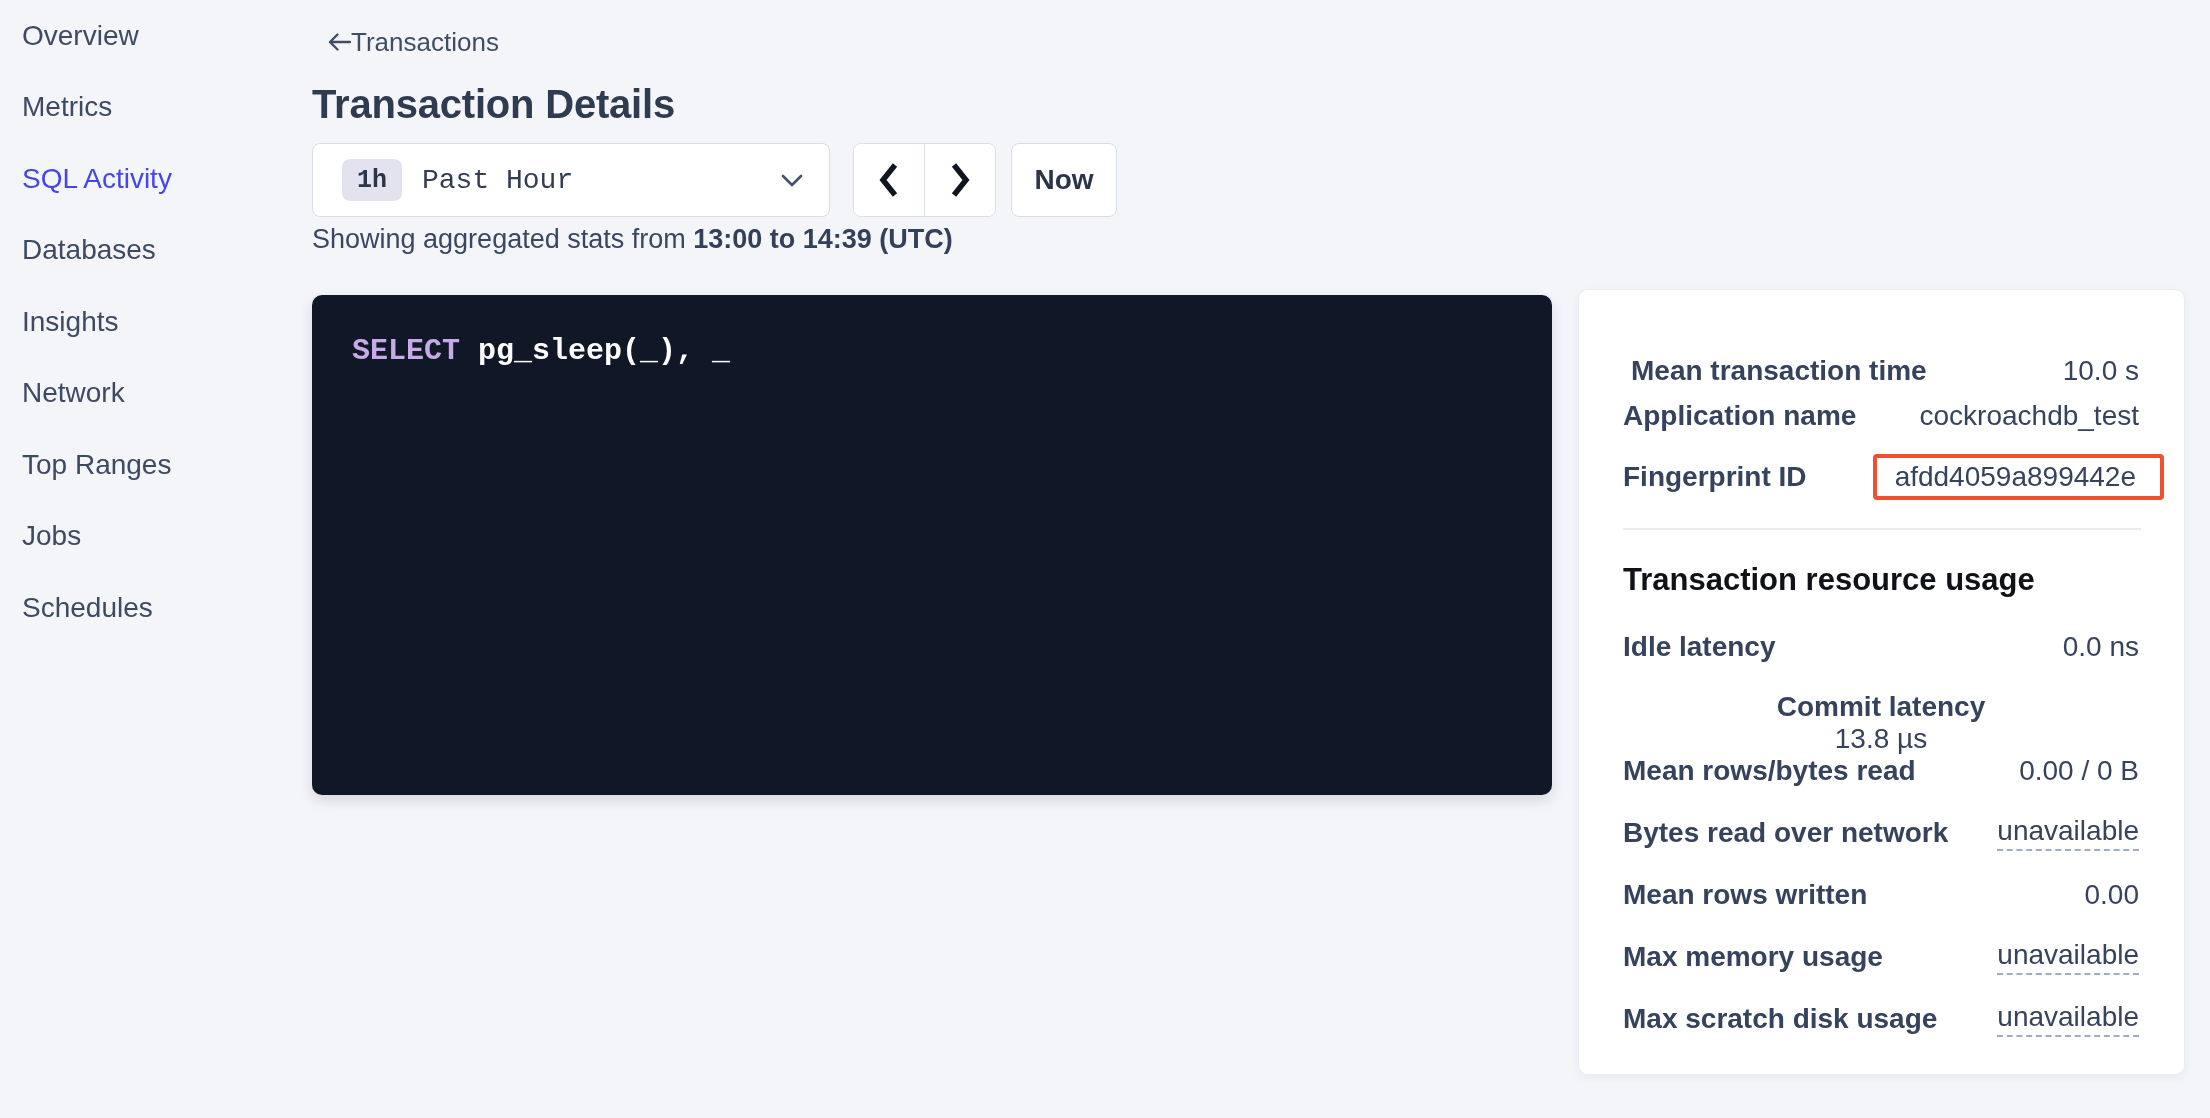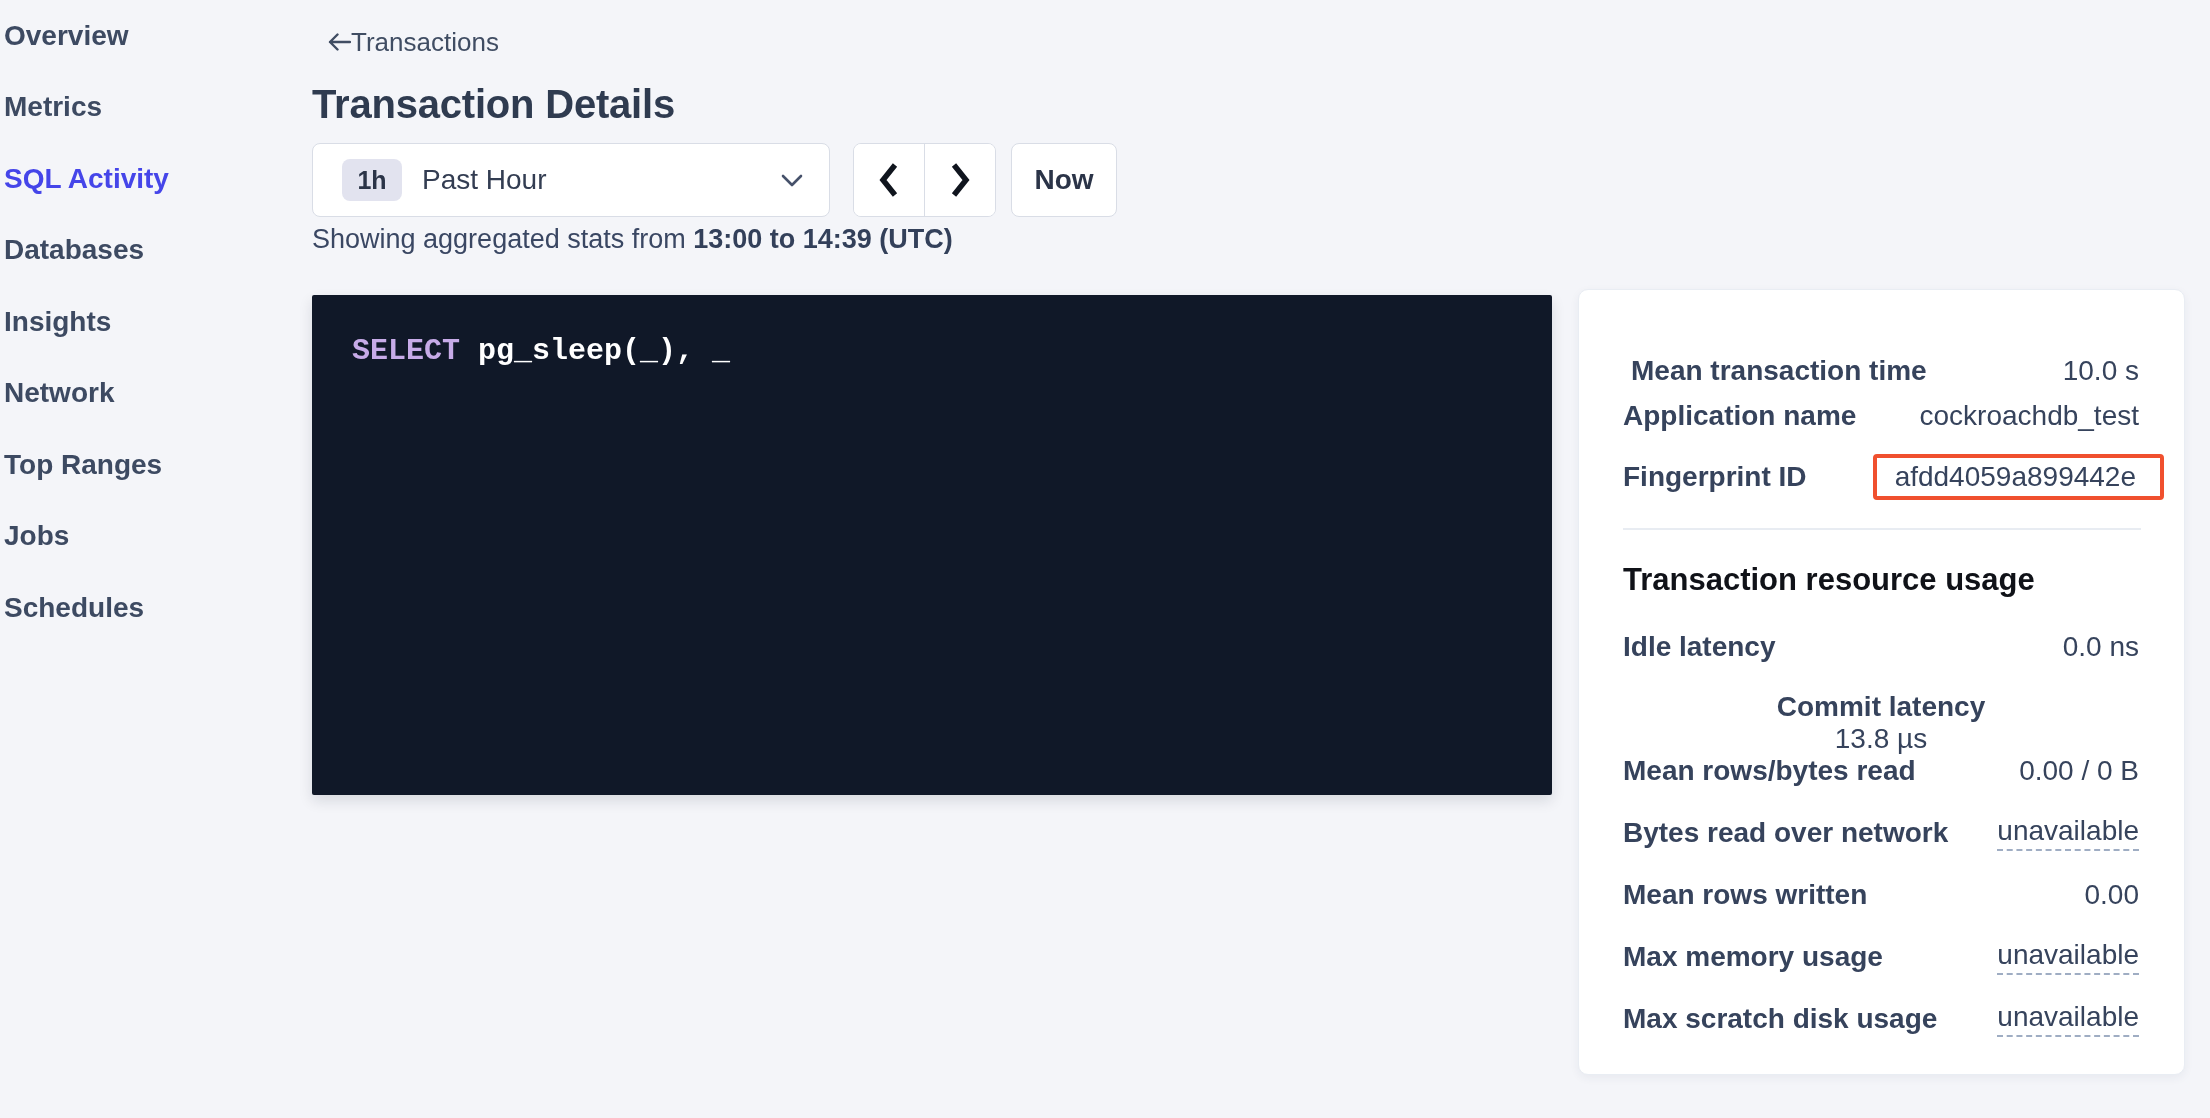--- a/index.html
+++ b/index.html
@@ -6,42 +6,42 @@
   body{
     width:2210px;height:1118px;overflow:hidden;position:relative;
     background:#f4f5f9;
     font-family:"Liberation Sans", sans-serif;
     -webkit-font-smoothing:antialiased;
     color:#36435c;
   }
   
   .sidebar{position:absolute;left:0;top:0;width:290px;}
   .side-item{
-    height:71.5px;display:flex;align-items:center;padding-left:4px;
-    font-size:28px;color:#3d4a62;cursor:pointer;white-space:nowrap;font-weight:bold;
+    height:71.5px;display:flex;align-items:center;padding-left:22px;
+    font-size:28px;color:#3d4a62;cursor:pointer;white-space:nowrap;
   }
   .side-item.active{color:#4545e9;}
   
   .breadcrumb{
     position:absolute;left:327px;top:26px;height:32px;
     display:flex;align-items:center;gap:0;cursor:pointer;
   }
   .breadcrumb .crumb-label{font-size:26px;color:#404d63;}
   .page-title{
     position:absolute;left:312px;top:82px;margin:0;
     font-size:40px;font-weight:700;color:#2f3b50;letter-spacing:-0.2px;
   }
   
   .ctl{
     position:absolute;top:143px;height:74px;box-sizing:border-box;
     background:#ffffff;border:1px solid #d9dde6;border-radius:8px;
   }
   .time-picker{
     left:312px;width:518px;display:flex;align-items:center;
-    padding:0 26px 0 29px;cursor:pointer;
+    padding:0 26px 0 29px;cursor:pointer;font-family:Liberation Mono, monospace;
   }
   .tp-badge{
     width:60px;height:42px;border-radius:8px;background:#e2e3ef;
     display:flex;align-items:center;justify-content:center;
     font-size:25px;font-weight:700;color:#2b3448;flex:0 0 auto;
   }
   .tp-label{margin-left:20px;font-size:28px;color:#333d52;}
   .tp-caret{margin-left:auto;display:flex;align-items:center;}
   .pager{left:853px;width:143px;display:flex;overflow:hidden;padding:0;}
   .pager-btn{
@@ -53,21 +53,21 @@
     left:1011px;width:106px;display:flex;align-items:center;justify-content:center;
     font-size:28px;font-weight:700;color:#2b3448;cursor:pointer;
   }
   .showing{
     position:absolute;left:312px;top:224px;font-size:27px;color:#3a4763;
   }
   .showing b{font-weight:700;color:#33405a;}
   
   .sqlbox{
     position:absolute;left:312px;top:295px;width:1240px;height:500px;
-    box-sizing:border-box;background:#101828;border-radius:2px;
+    box-sizing:border-box;background:#101828;border-radius:10px;
     padding:36px 40px;box-shadow:0 6px 14px rgba(15,23,42,0.12);
     font-family:"Liberation Mono","DejaVu Sans Mono",monospace;
     font-size:30px;font-weight:700;line-height:40px;color:#ffffff;
     white-space:pre;
   }
   .sql-kw{color:#c7abe8;}
   
   .card{
     position:absolute;left:1578px;top:289px;width:607px;height:786px;
     box-sizing:border-box;background:#ffffff;border:1px solid #e9edf3;

